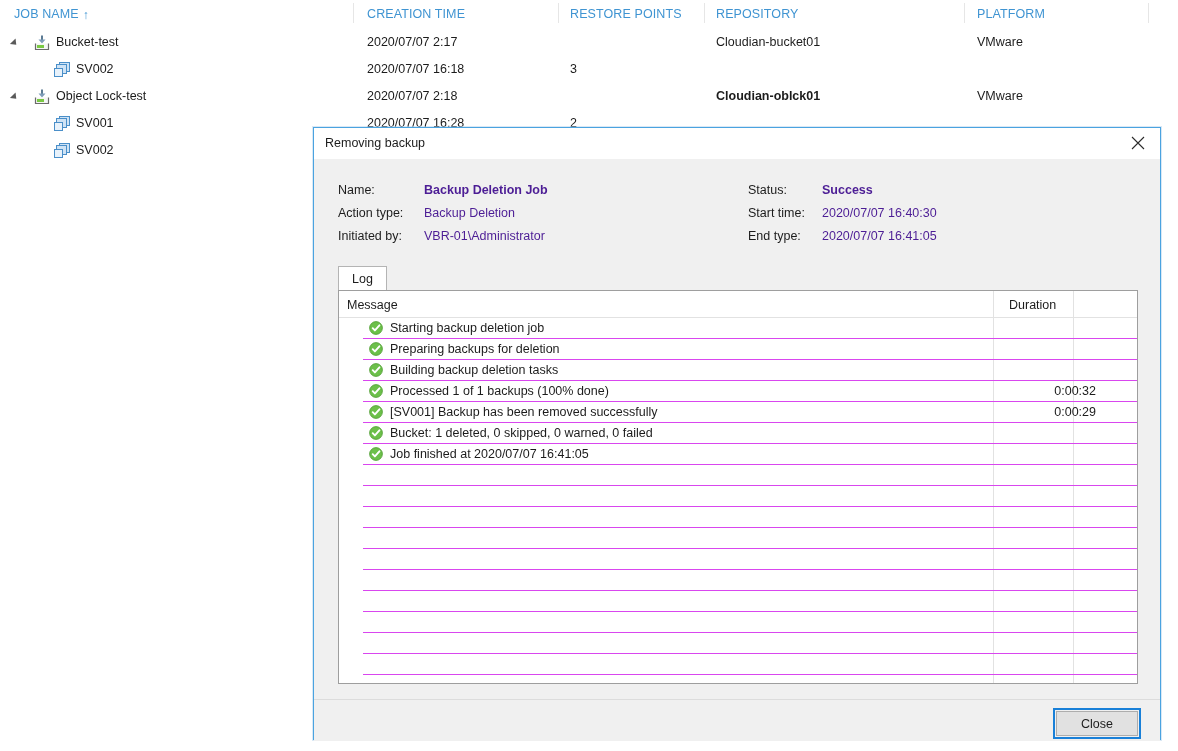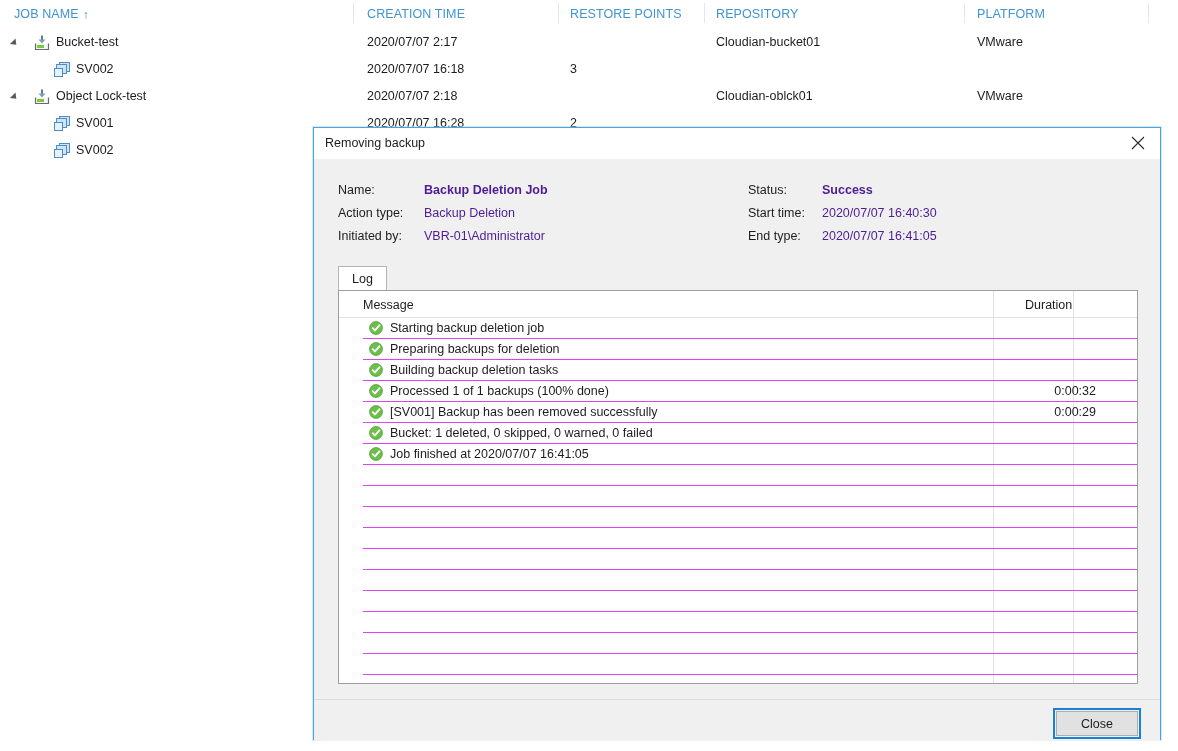--- a/index.html
+++ b/index.html
@@ -208,21 +208,20 @@
     background: #ffffff;
     border-bottom: 1px solid #e2e2e2;
     box-sizing: border-box;
   }
   .log-head .lh {
     position: absolute;
     top: 7px;
     font-size: 12.5px;
     color: #1c1c1c;
     white-space: nowrap;
-    margin-left: 16px;
   }
   .log-vline {
     position: absolute;
     top: 0;
     width: 1px;
     background: #e2e2e2;
   }
   .log-rows {
     position: absolute;
     left: 0;
@@ -331,21 +330,21 @@
       <div class="grid-row" style="top: 84px;">
         <div class="expander"></div>
         <div class="icon-job"><svg width="18" height="18" viewBox="0 0 18 18">
             <path d="M9 1.5 L9 6.5" stroke="#5b7a93" stroke-width="2" fill="none"></path>
             <path d="M5.5 5.5 L9 9.5 L12.5 5.5 Z" fill="#7f9db9"></path>
             <path d="M2.5 9.5 L2.5 15.5 L15.5 15.5 L15.5 9.5" stroke="#6b6b6b" stroke-width="1.2" fill="#f5f5f5"></path>
             <rect x="4" y="11" width="7" height="3" fill="#7ac943"></rect>
           </svg></div>
         <div class="cell" style="left: 56px;">Object Lock-test</div>
         <div class="cell" style="left: 367px;">2020/07/07 2:18</div>
-        <div class="cell" style="left: 716px;">Cloudian-oblck01</div>
+        <div class="cell" style="left: 716px; font-weight: bold;">Cloudian-oblck01</div>
         <div class="cell" style="left: 977px;">VMware</div>
       </div>
       <div class="grid-row" style="top: 111px;">
         <div class="icon-vm"><svg width="17" height="16" viewBox="0 0 17 16">
             <rect x="5.5" y="0.5" width="10" height="9" fill="#cfe3f5" stroke="#4a8fc9"></rect>
             <rect x="2.5" y="2.5" width="10" height="9" fill="#cfe3f5" stroke="#4a8fc9"></rect>
             <rect x="0.5" y="6.5" width="8" height="8" fill="#e8f2fb" stroke="#4a8fc9"></rect>
           </svg></div>
         <div class="cell" style="left: 76px;">SV001</div>
         <div class="cell" style="left: 367px;">2020/07/07 16:28</div>

